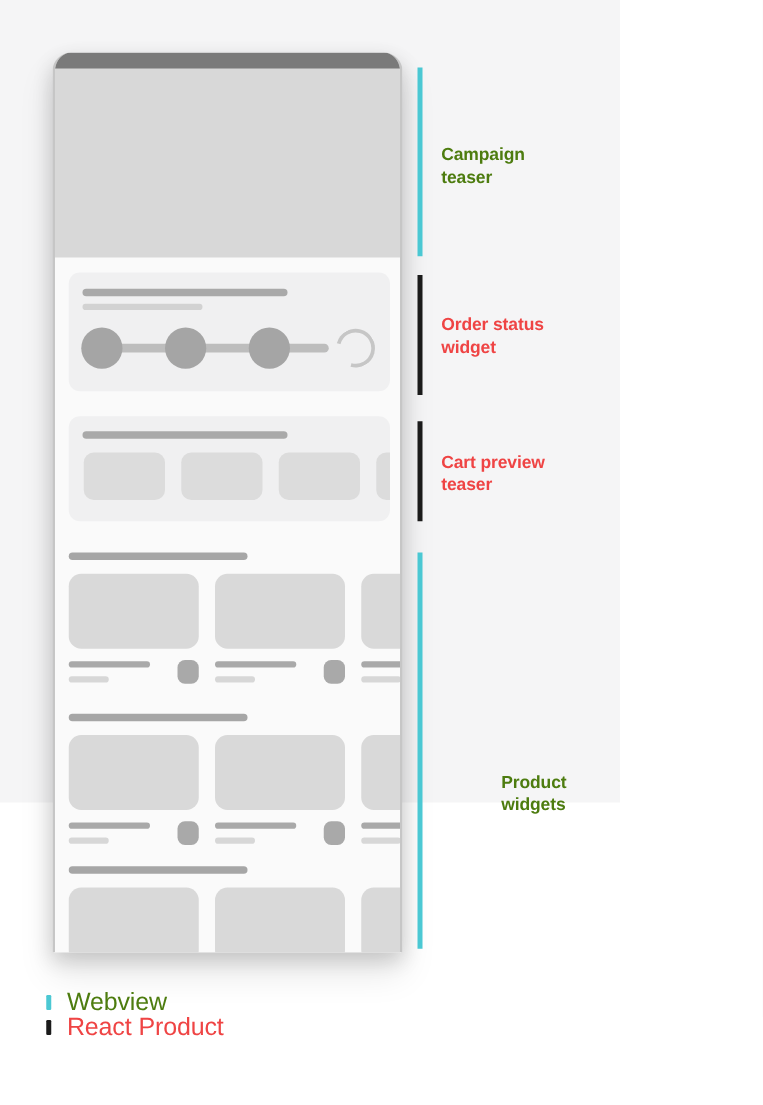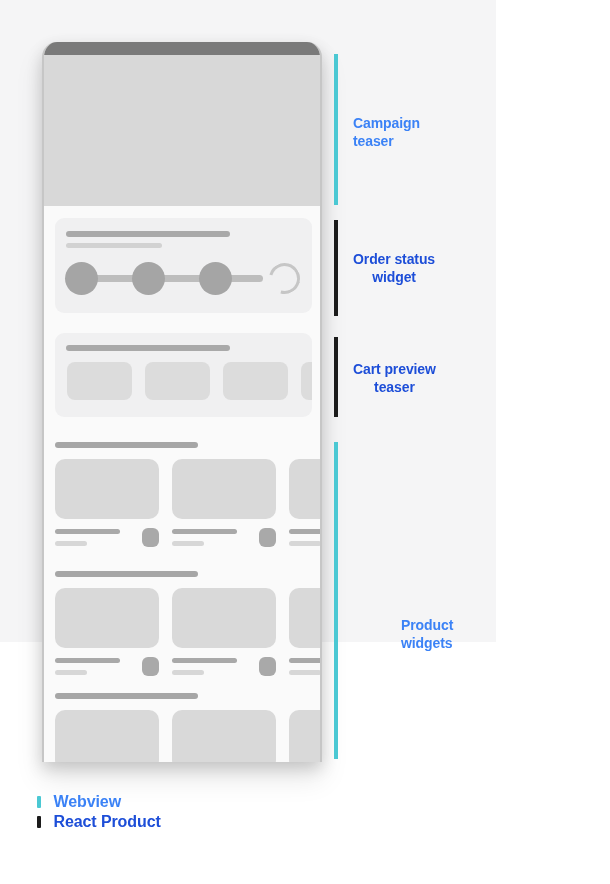--- a/index.html
+++ b/index.html
@@ -50,33 +50,33 @@
   .ann-line{position:absolute;left:334px;width:4px;}
   .line-webview{background:#4bc8d3;}
   .line-native{background:#1b1b1b;}
   .l-teaser{top:54px;height:151px;}
   .l-order{top:220px;height:96px;}
   .l-cart{top:337px;height:80px;}
   .l-products{top:442px;height:317px;}
 
   .ann-label{position:absolute;left:353px;font-size:14px;font-weight:bold;line-height:17.5px;
              letter-spacing:-0.1px;white-space:pre-line;}
-  .t-webview{color:#3b82f6;}
-  .t-native{color:#1d4ed8;text-align:center;}
+  .t-webview{color:#4d7c0f;}
+  .t-native{color:#ef4444;}
   .a-teaser{top:115px;}
   .a-order{top:251px;}
   .a-cart{top:361px;}
   .a-products{top:617px;margin-left:48px;}
 
   
   .legend-row{position:absolute;left:37px;display:flex;align-items:center;gap:13px;height:16px;}
   .lg-1{top:794px;}
   .lg-2{top:814px;}
   .legend-marker{width:3.5px;height:12.5px;border-radius:1px;flex:none;}
-  .legend-label{font-size:16px;font-weight:bold;letter-spacing:-0.1px;line-height:16px;}
+  .legend-label{font-size:20px;font-weight:normal;letter-spacing:-0.1px;line-height:16px;}
 </style>
 </head>
 <body>
 
 <div class="stage">
 
   <div class="bg-panel"></div>
 
   <div class="phone">
     <div class="statusbar"></div>

